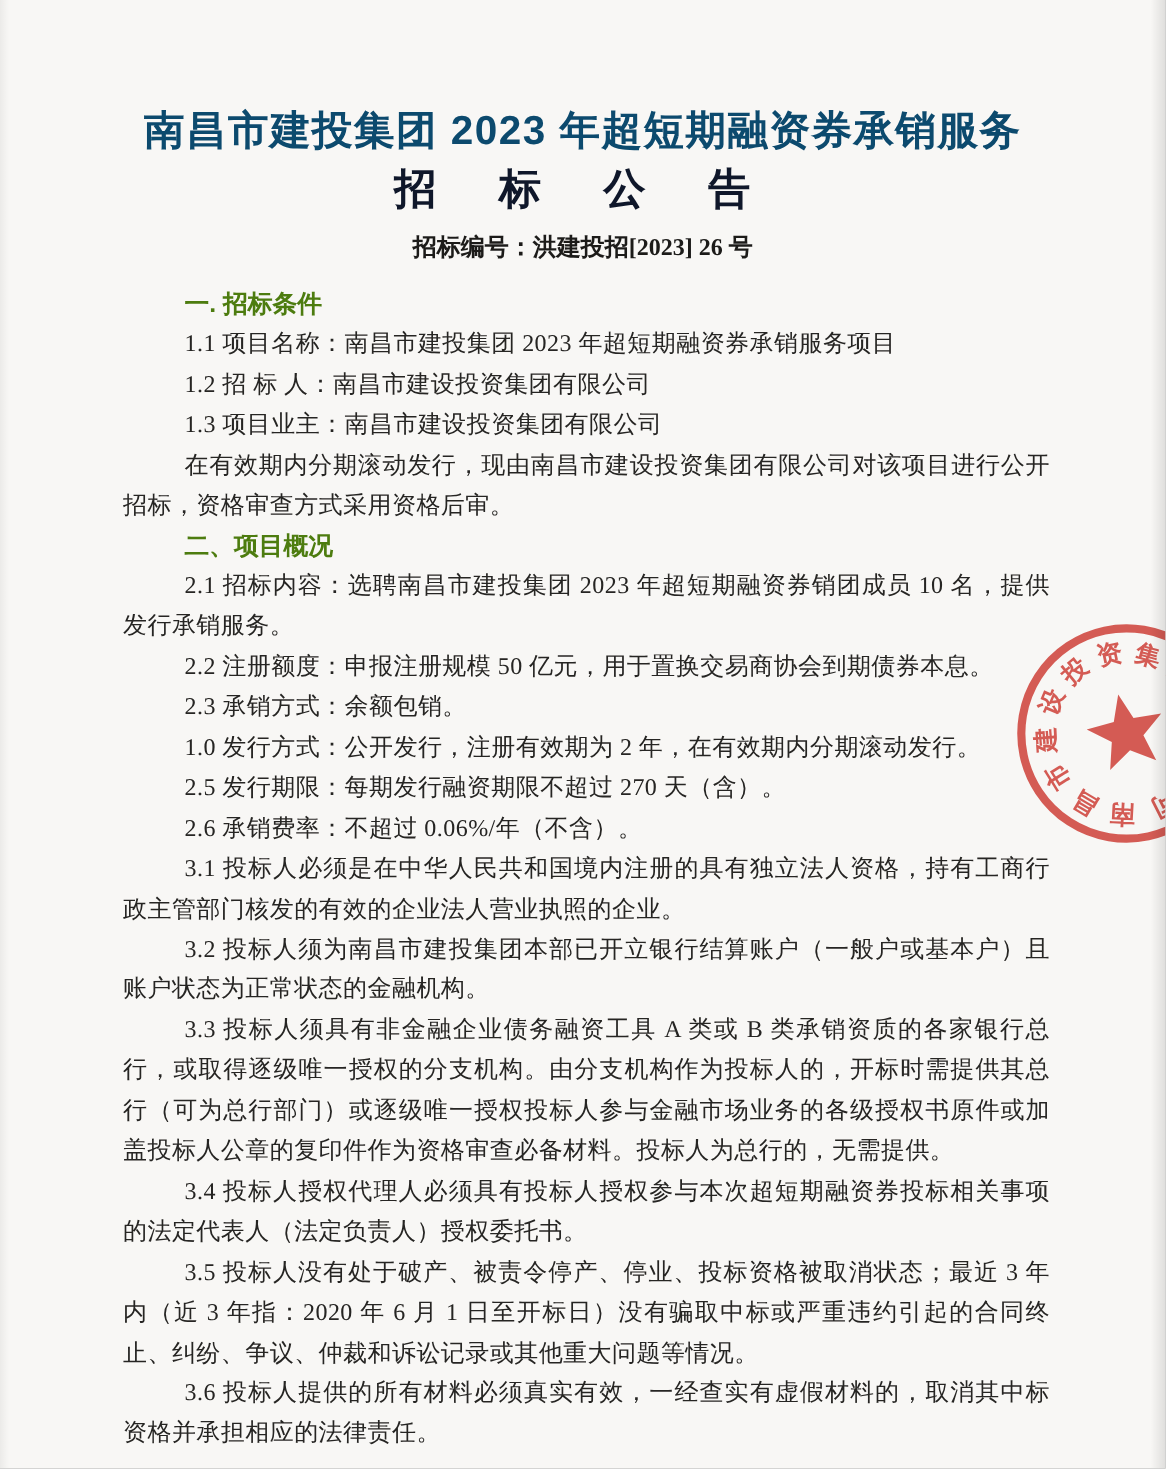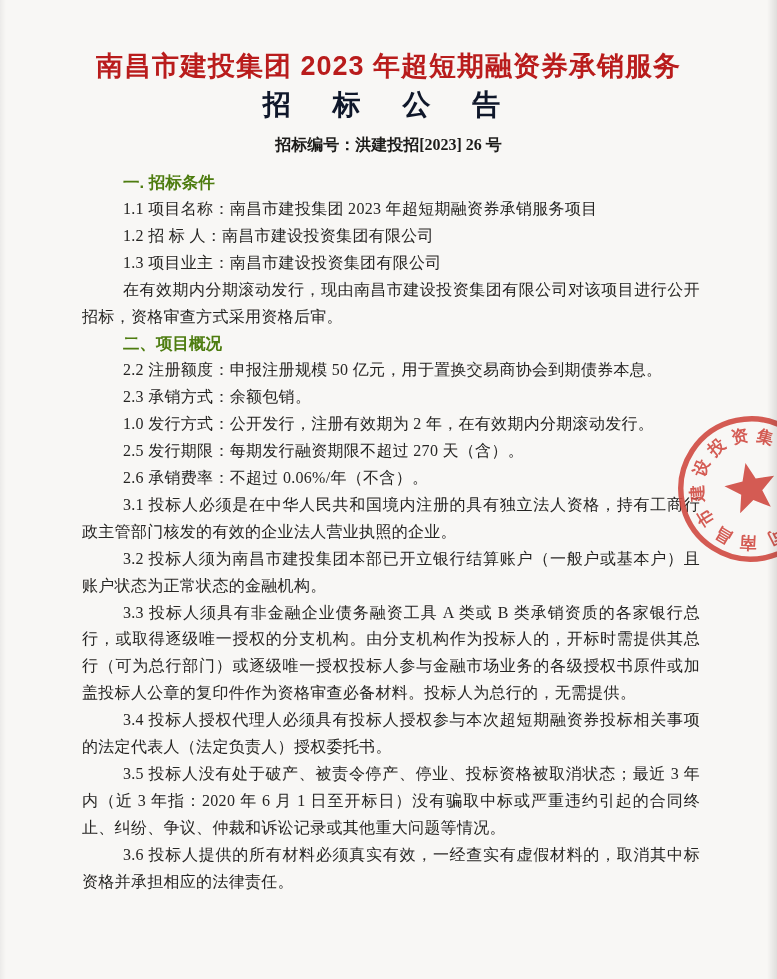--- a/index.html
+++ b/index.html
@@ -23,21 +23,22 @@
     pointer-events:none;
   }
   .title1{
     padding-top:48px;
     text-align:center;
     font-family:"Liberation Sans", sans-serif;
     font-weight:bold;
     font-size:27px;
     line-height:36px;
     letter-spacing:1px;
-    color:#b91c1c;
+    color:#0c4a6e;
+    margin-top:21px;
   }
   .title2{
     text-align:center;
     font-family:"Liberation Sans", sans-serif;
     font-weight:bold;
     font-size:28px;
     line-height:40px;
     letter-spacing:14px;
     word-spacing:6px;
     color:#0f172a;
@@ -92,20 +93,21 @@
 
   <div class="content">
 
     <p class="sec-heading">一. 招标条件</p>
     <p class="para">1.1 项目名称：南昌市建投集团 2023 年超短期融资券承销服务项目</p>
     <p class="para">1.2 招 标 人：南昌市建设投资集团有限公司</p>
     <p class="para">1.3 项目业主：南昌市建设投资集团有限公司</p>
     <p class="para">在有效期内分期滚动发行，现由南昌市建设投资集团有限公司对该项目进行公开招标，资格审查方式采用资格后审。</p>
 
     <p class="sec-heading">二、项目概况</p>
+    <p class="para">2.1 招标内容：选聘南昌市建投集团 2023 年超短期融资券销团成员 10 名，提供发行承销服务。</p>
     <p class="para">2.2 注册额度：申报注册规模 50 亿元，用于置换交易商协会到期债券本息。</p>
     <p class="para">2.3 承销方式：余额包销。</p>
     <p class="para">1.0 发行方式：公开发行，注册有效期为 2 年，在有效期内分期滚动发行。</p>
     <p class="para">2.5 发行期限：每期发行融资期限不超过 270 天（含）。</p>
     <p class="para">2.6 承销费率：不超过 0.06%/年（不含）。</p>
 
     <p class="para">3.1 投标人必须是在中华人民共和国境内注册的具有独立法人资格，持有工商行政主管部门核发的有效的企业法人营业执照的企业。</p>
     <p class="para">3.2 投标人须为南昌市建投集团本部已开立银行结算账户（一般户或基本户）且账户状态为正常状态的金融机构。</p>
     <p class="para">3.3 投标人须具有非金融企业债务融资工具 A 类或 B 类承销资质的各家银行总行，或取得逐级唯一授权的分支机构。由分支机构作为投标人的，开标时需提供其总行（可为总行部门）或逐级唯一授权投标人参与金融市场业务的各级授权书原件或加盖投标人公章的复印件作为资格审查必备材料。投标人为总行的，无需提供。</p>
     <p class="para">3.4 投标人授权代理人必须具有投标人授权参与本次超短期融资券投标相关事项的法定代表人（法定负责人）授权委托书。</p>

